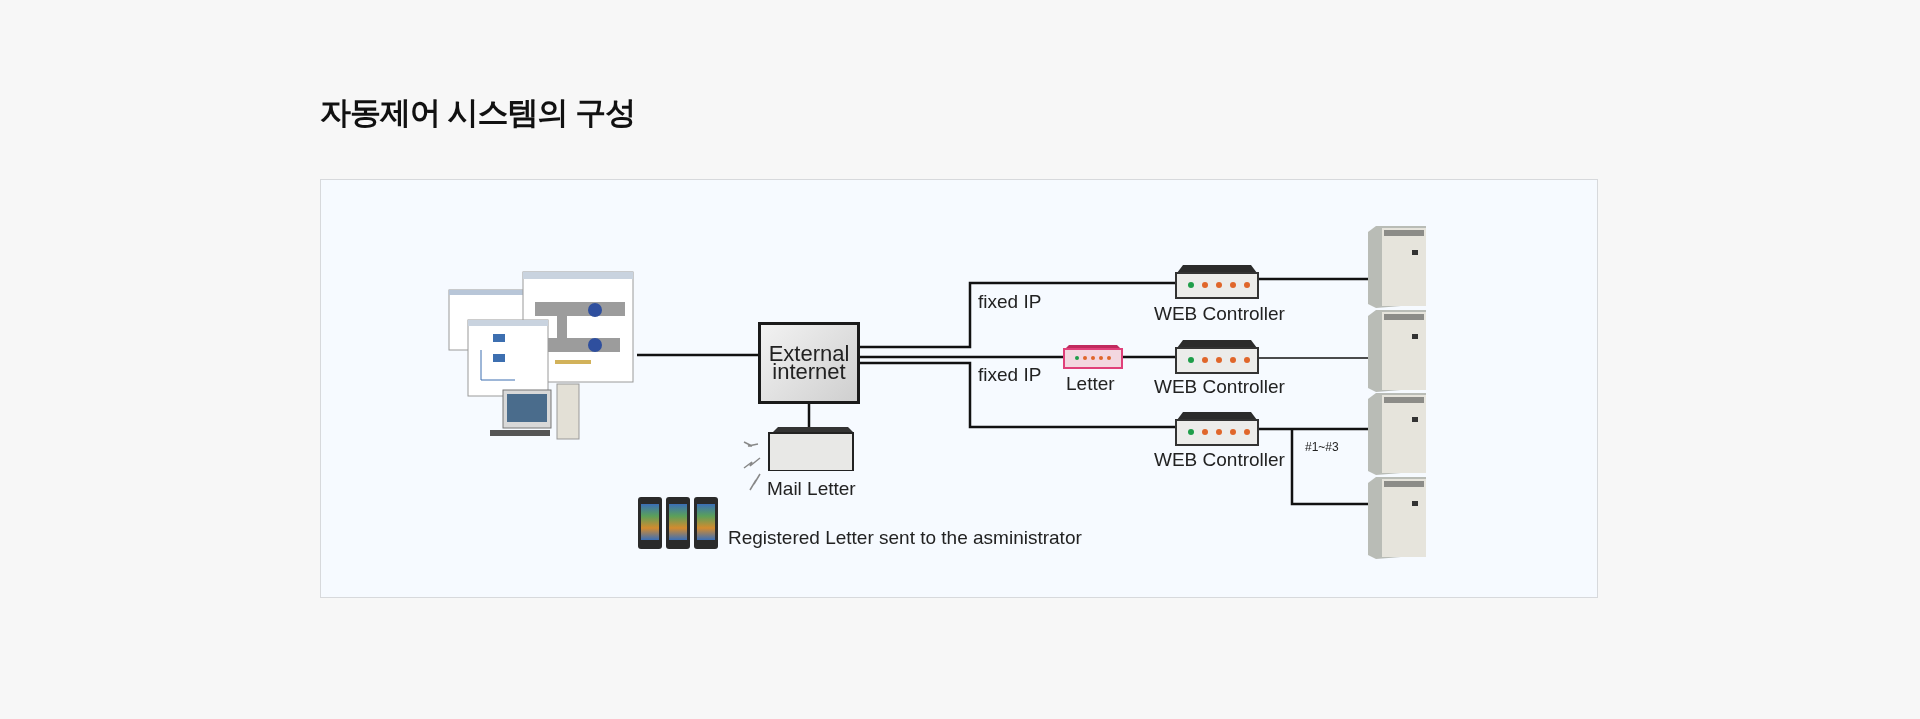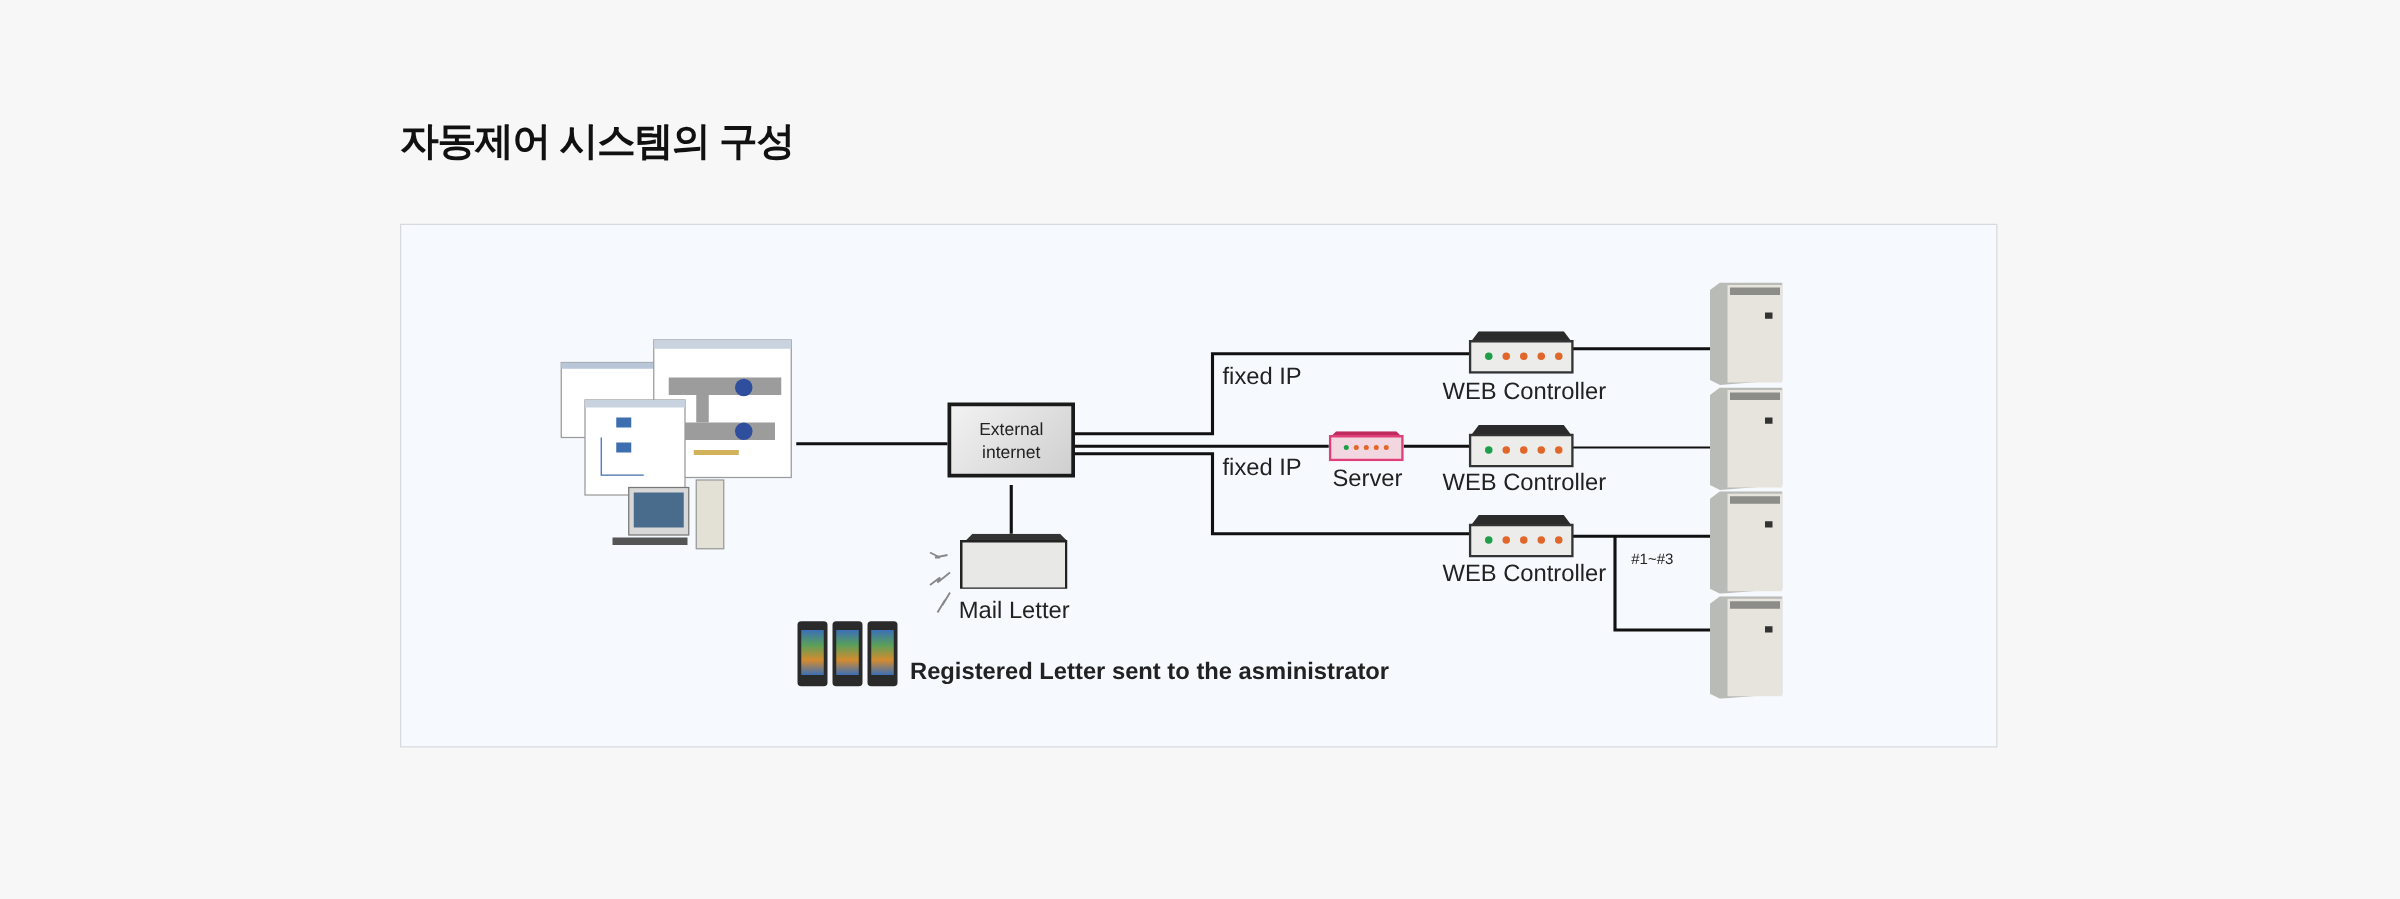--- a/index.html
+++ b/index.html
@@ -1,21 +1,21 @@
 <!DOCTYPE html>
 <html><head>
 <meta charset="utf-8">
 <style>
   html, body { margin:0; padding:0; }
   body { width:1920px; height:719px; background:#f7f7f7; position:relative; overflow:hidden; font-family:"DejaVu Sans", sans-serif; }
   .title { position:absolute; left:320px; top:92px; font-size:31px; font-weight:bold; color:#111; letter-spacing:-1px; font-family:Liberation Sans, sans-serif; }
   .panel { position:absolute; left:320px; top:179px; width:1278px; height:419px; background:#f6faff; border:1px solid #d7d9dc; box-sizing:border-box; }
   .lbl { position:absolute; font-family:"Liberation Sans", sans-serif; font-size:19px; color:#222; white-space:nowrap; }
   svg.wires { position:absolute; left:0; top:0; }
-  .internet { position:absolute; left:758px; top:322px; width:102px; height:60px; box-sizing:border-box; border:3px solid #1a1a1a; background:linear-gradient(135deg,#f2f2f2,#cfcfcf); display:flex; flex-direction:column; align-items:center; justify-content:center; font-family:"Liberation Sans", sans-serif; font-size:14px; line-height:18px; color:#222; }
+  .internet { position:absolute; left:758px; top:322px; width:102px; height:82px; box-sizing:border-box; border:3px solid #1a1a1a; background:linear-gradient(135deg,#f2f2f2,#cfcfcf); display:flex; flex-direction:column; align-items:center; justify-content:center; font-family:"Liberation Sans", sans-serif; font-size:22px; line-height:18px; color:#222; }
   .mailsrv { position:absolute; left:768px; top:427px; width:86px; height:44px; }
   .ctrl { position:absolute; width:84px; height:34px; }
   .router { position:absolute; left:1063px; top:345px; width:60px; height:24px; }
   .unit { position:absolute; width:58px; height:82px; }
   .phone { position:absolute; width:24px; height:52px; border-radius:3px; background:#2a2a2a; }
   .phone .scr { position:absolute; left:3px; top:7px; width:18px; height:36px; background:linear-gradient(#3b6fb6,#5aa05a,#d48b2e,#3b6fb6); }
   .pc { position:absolute; left:445px; top:270px; width:190px; height:175px; }
 </style>
 </head>
 <body>
@@ -79,35 +79,35 @@
 
 <div class="phone" style="left:638px;top:497px;">
     <div class="scr"></div>
   </div>
 <div class="phone" style="left:666px;top:497px;">
     <div class="scr"></div>
   </div>
 <div class="phone" style="left:694px;top:497px;">
     <div class="scr"></div>
   </div>
-<div class="lbl" style="left:728px;top:527px;font-weight:bold;">Registered Letter sent to the asministrator</div>
+<div class="lbl" style="left:728px;top:527px;">Registered Letter sent to the asministrator</div>
 
 <div class="lbl" style="left:978px;top:291px;">fixed IP</div>
 <div class="lbl" style="left:978px;top:364px;">fixed IP</div>
 
 <svg class="router" viewBox="0 0 60 24">
   <polygon points="2,4 6,0 54,0 58,4" fill="#c02a5e"></polygon>
   <rect x="1" y="4" width="58" height="19" fill="#f3d7e0" stroke="#e0407a" stroke-width="2"></rect>
   <circle cx="14" cy="13" r="2" fill="#1f9e4a"></circle>
     <circle cx="22" cy="13" r="2" fill="#e0662a"></circle>
   <circle cx="30" cy="13" r="2" fill="#e0662a"></circle>
     <circle cx="38" cy="13" r="2" fill="#e0662a"></circle>
   <circle cx="46" cy="13" r="2" fill="#e0662a"></circle>
 </svg>
-<div class="lbl" style="left:1066px;top:373px;">Server</div>
+<div class="lbl" style="left:1066px;top:373px;">Letter</div>
 
 <svg class="ctrl" style="left:1175px;top:265px;" viewBox="0 0 84 34">
   <polygon points="2,8 8,0 76,0 82,8" fill="#2b2b2b"></polygon>
   <rect x="1" y="8" width="82" height="25" fill="#ececea" stroke="#333" stroke-width="2"></rect>
   <circle cx="16" cy="20" r="3" fill="#1f9e4a"></circle>
     <circle cx="30" cy="20" r="3" fill="#e0662a"></circle>
     <circle cx="44" cy="20" r="3" fill="#e0662a"></circle>
     <circle cx="58" cy="20" r="3" fill="#e0662a"></circle>
     <circle cx="72" cy="20" r="3" fill="#e0662a"></circle>
 </svg>

